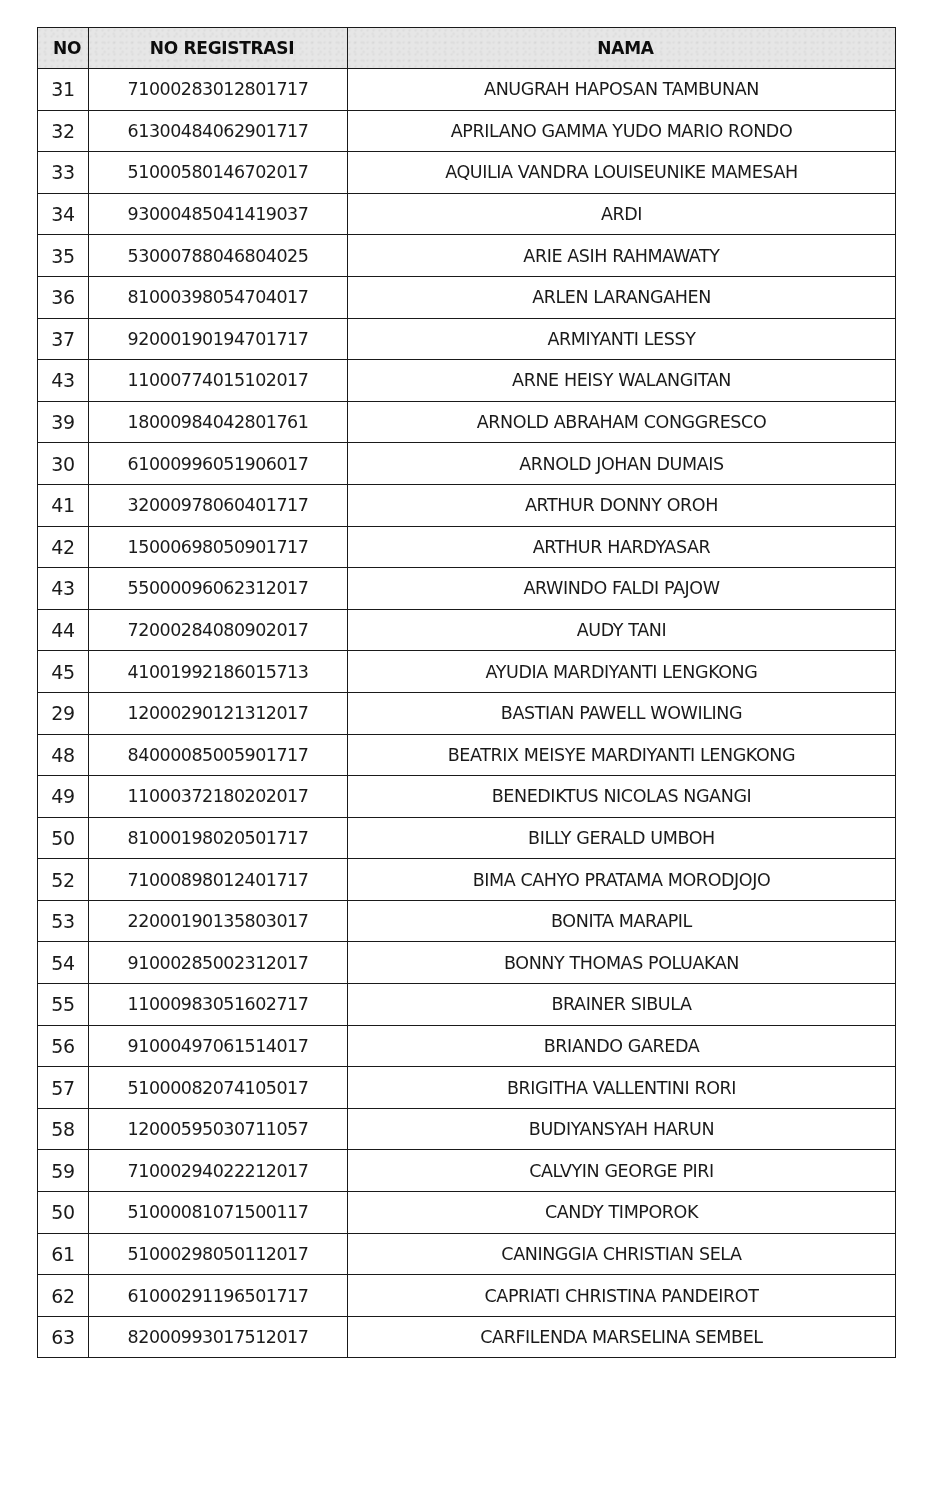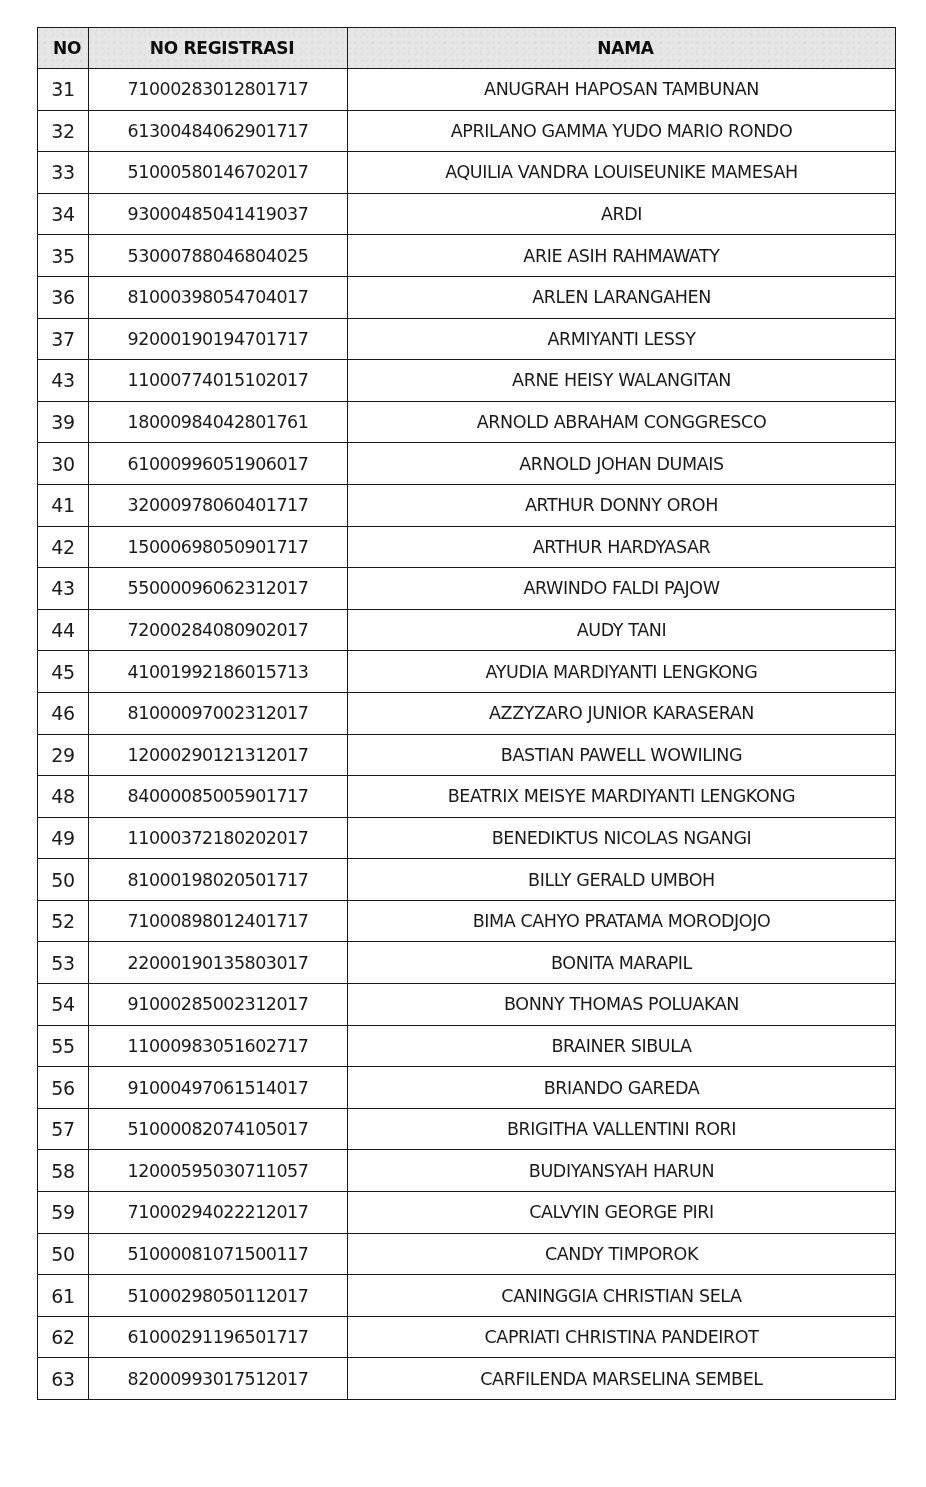--- a/index.html
+++ b/index.html
@@ -146,25 +146,20 @@
           <td class="no">44</td>
           <td class="regno">72000284080902017</td>
           <td class="name">AUDY TANI</td>
         </tr>
         <tr>
           <td class="no">45</td>
           <td class="regno">41001992186015713</td>
           <td class="name">AYUDIA MARDIYANTI LENGKONG</td>
         </tr>
         <tr>
-          <td class="no">46</td>
-          <td class="regno">81000097002312017</td>
-          <td class="name">AZZYZARO JUNIOR KARASERAN</td>
-        </tr>
-        <tr>
           <td class="no">29</td>
           <td class="regno">12000290121312017</td>
           <td class="name">BASTIAN PAWELL WOWILING</td>
         </tr>
         <tr>
           <td class="no">48</td>
           <td class="regno">84000085005901717</td>
           <td class="name">BEATRIX MEISYE MARDIYANTI LENGKONG</td>
         </tr>
         <tr>

